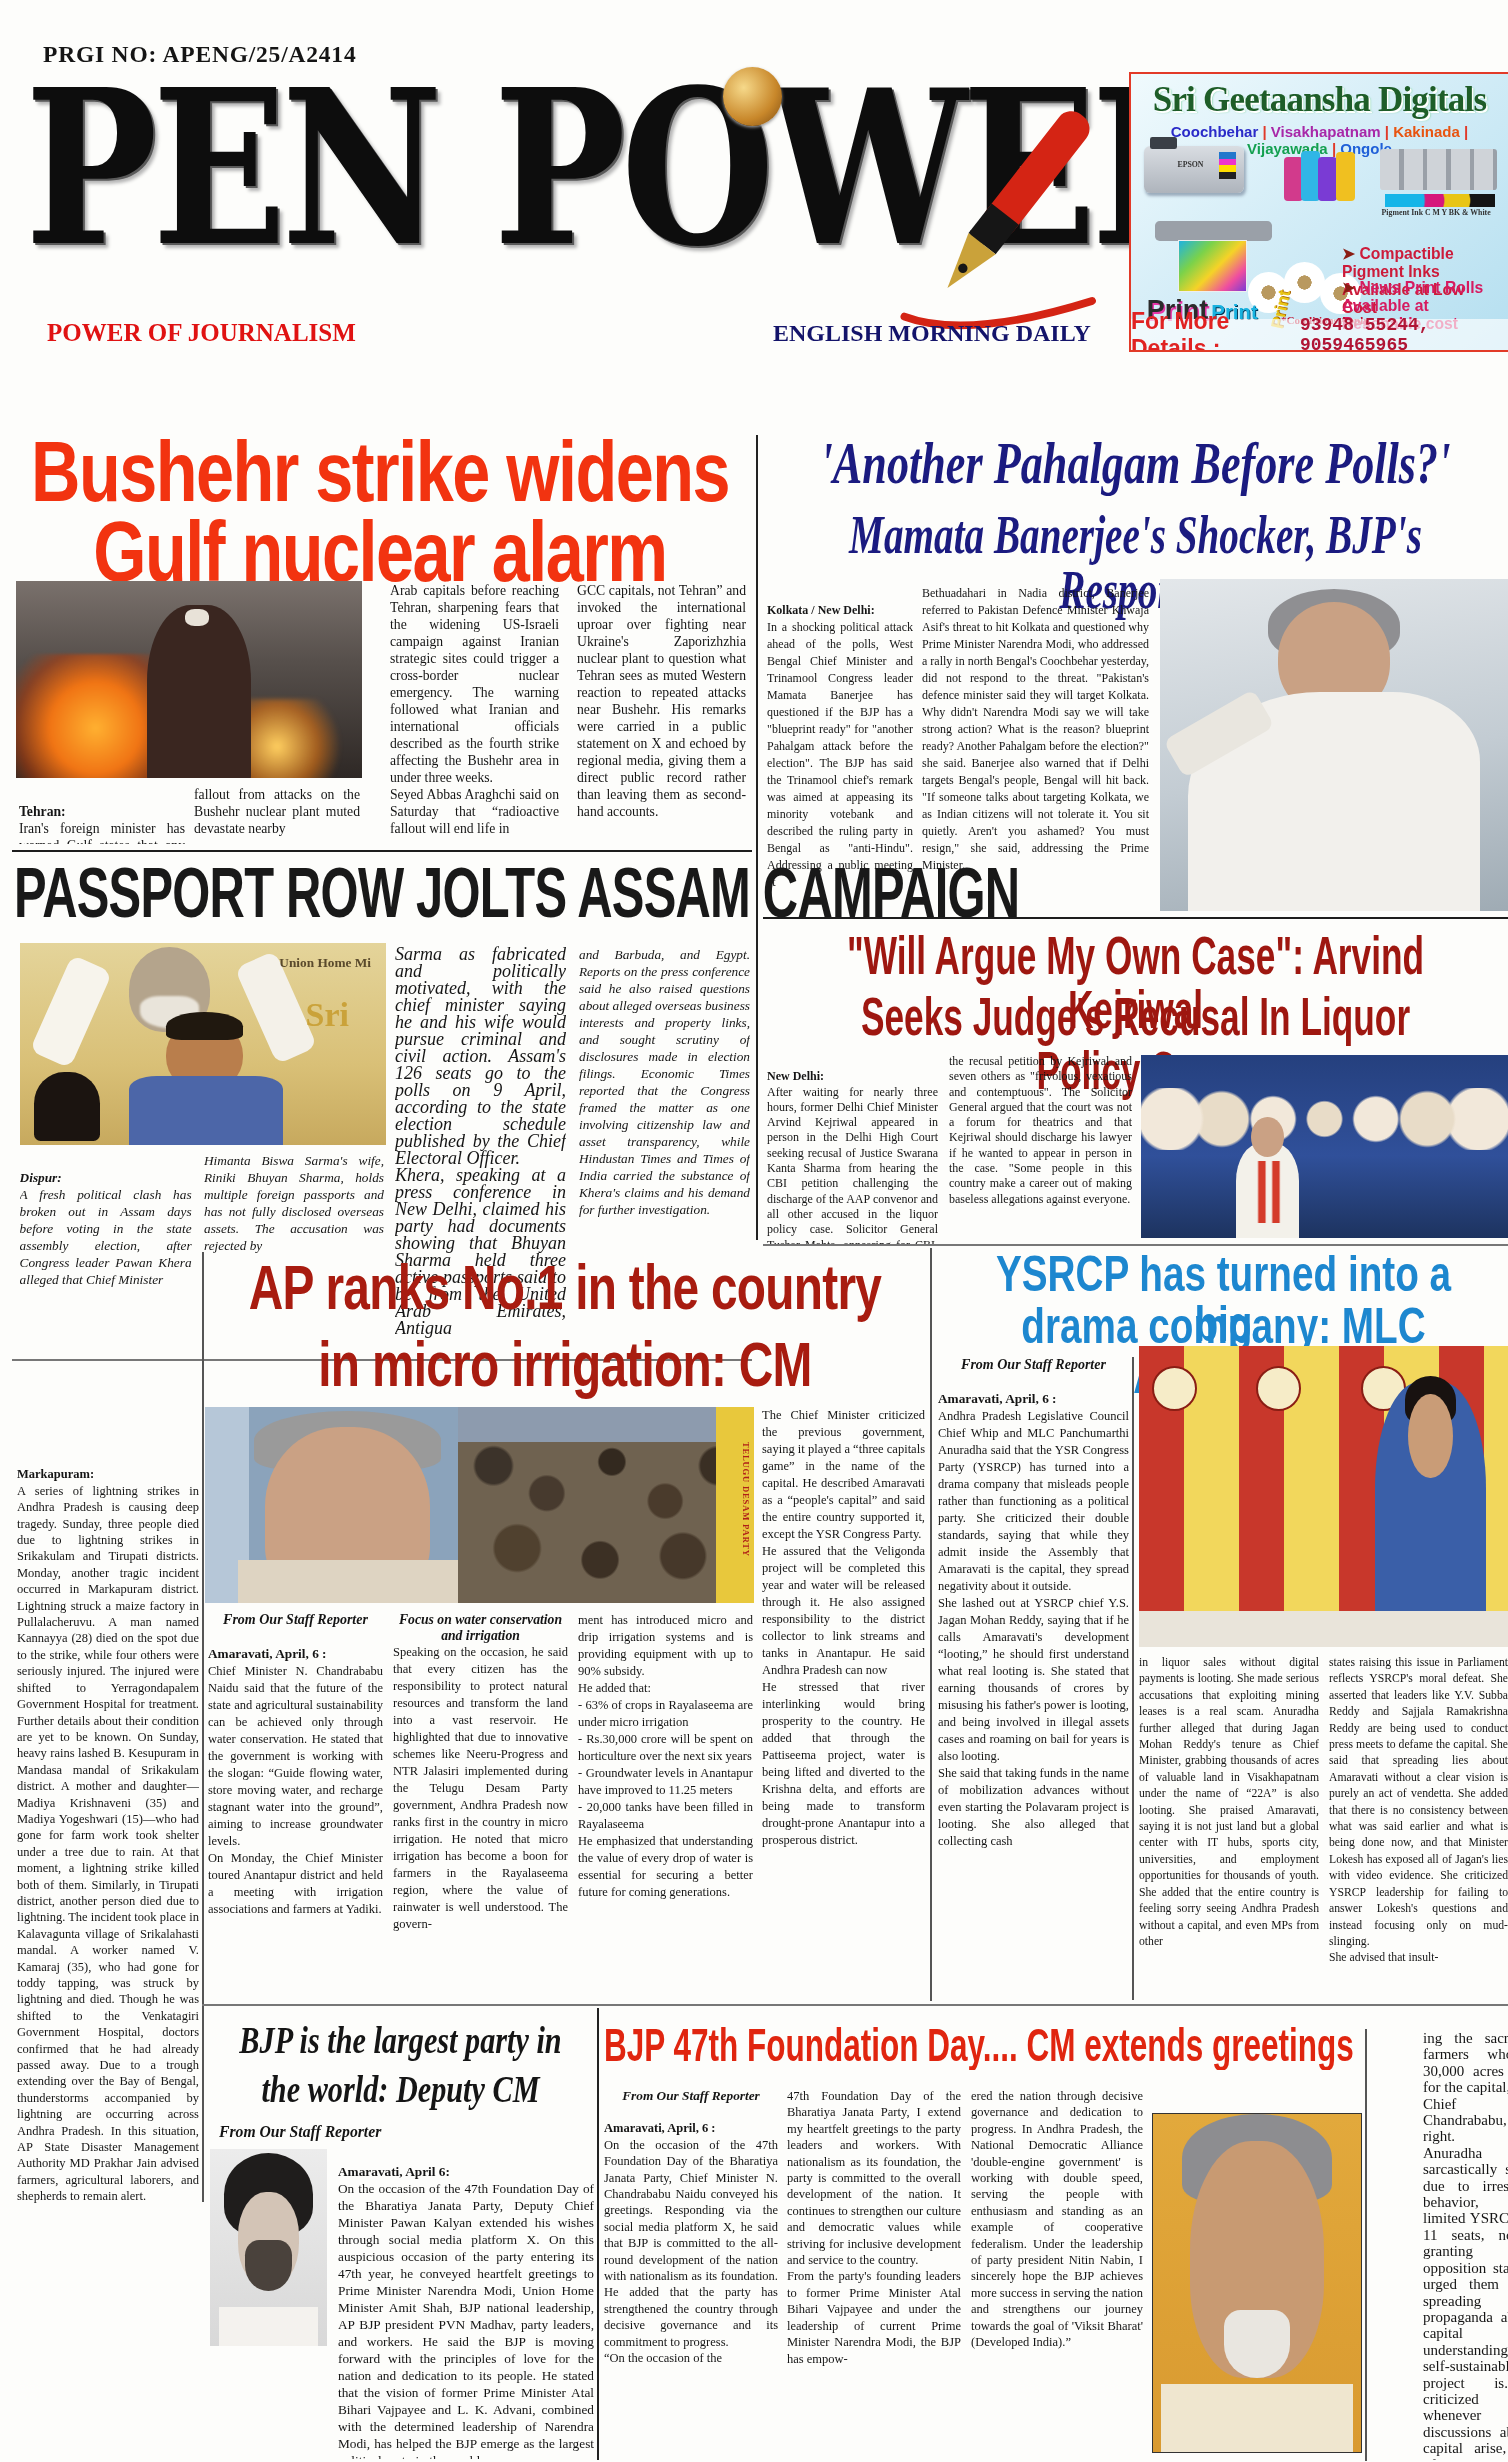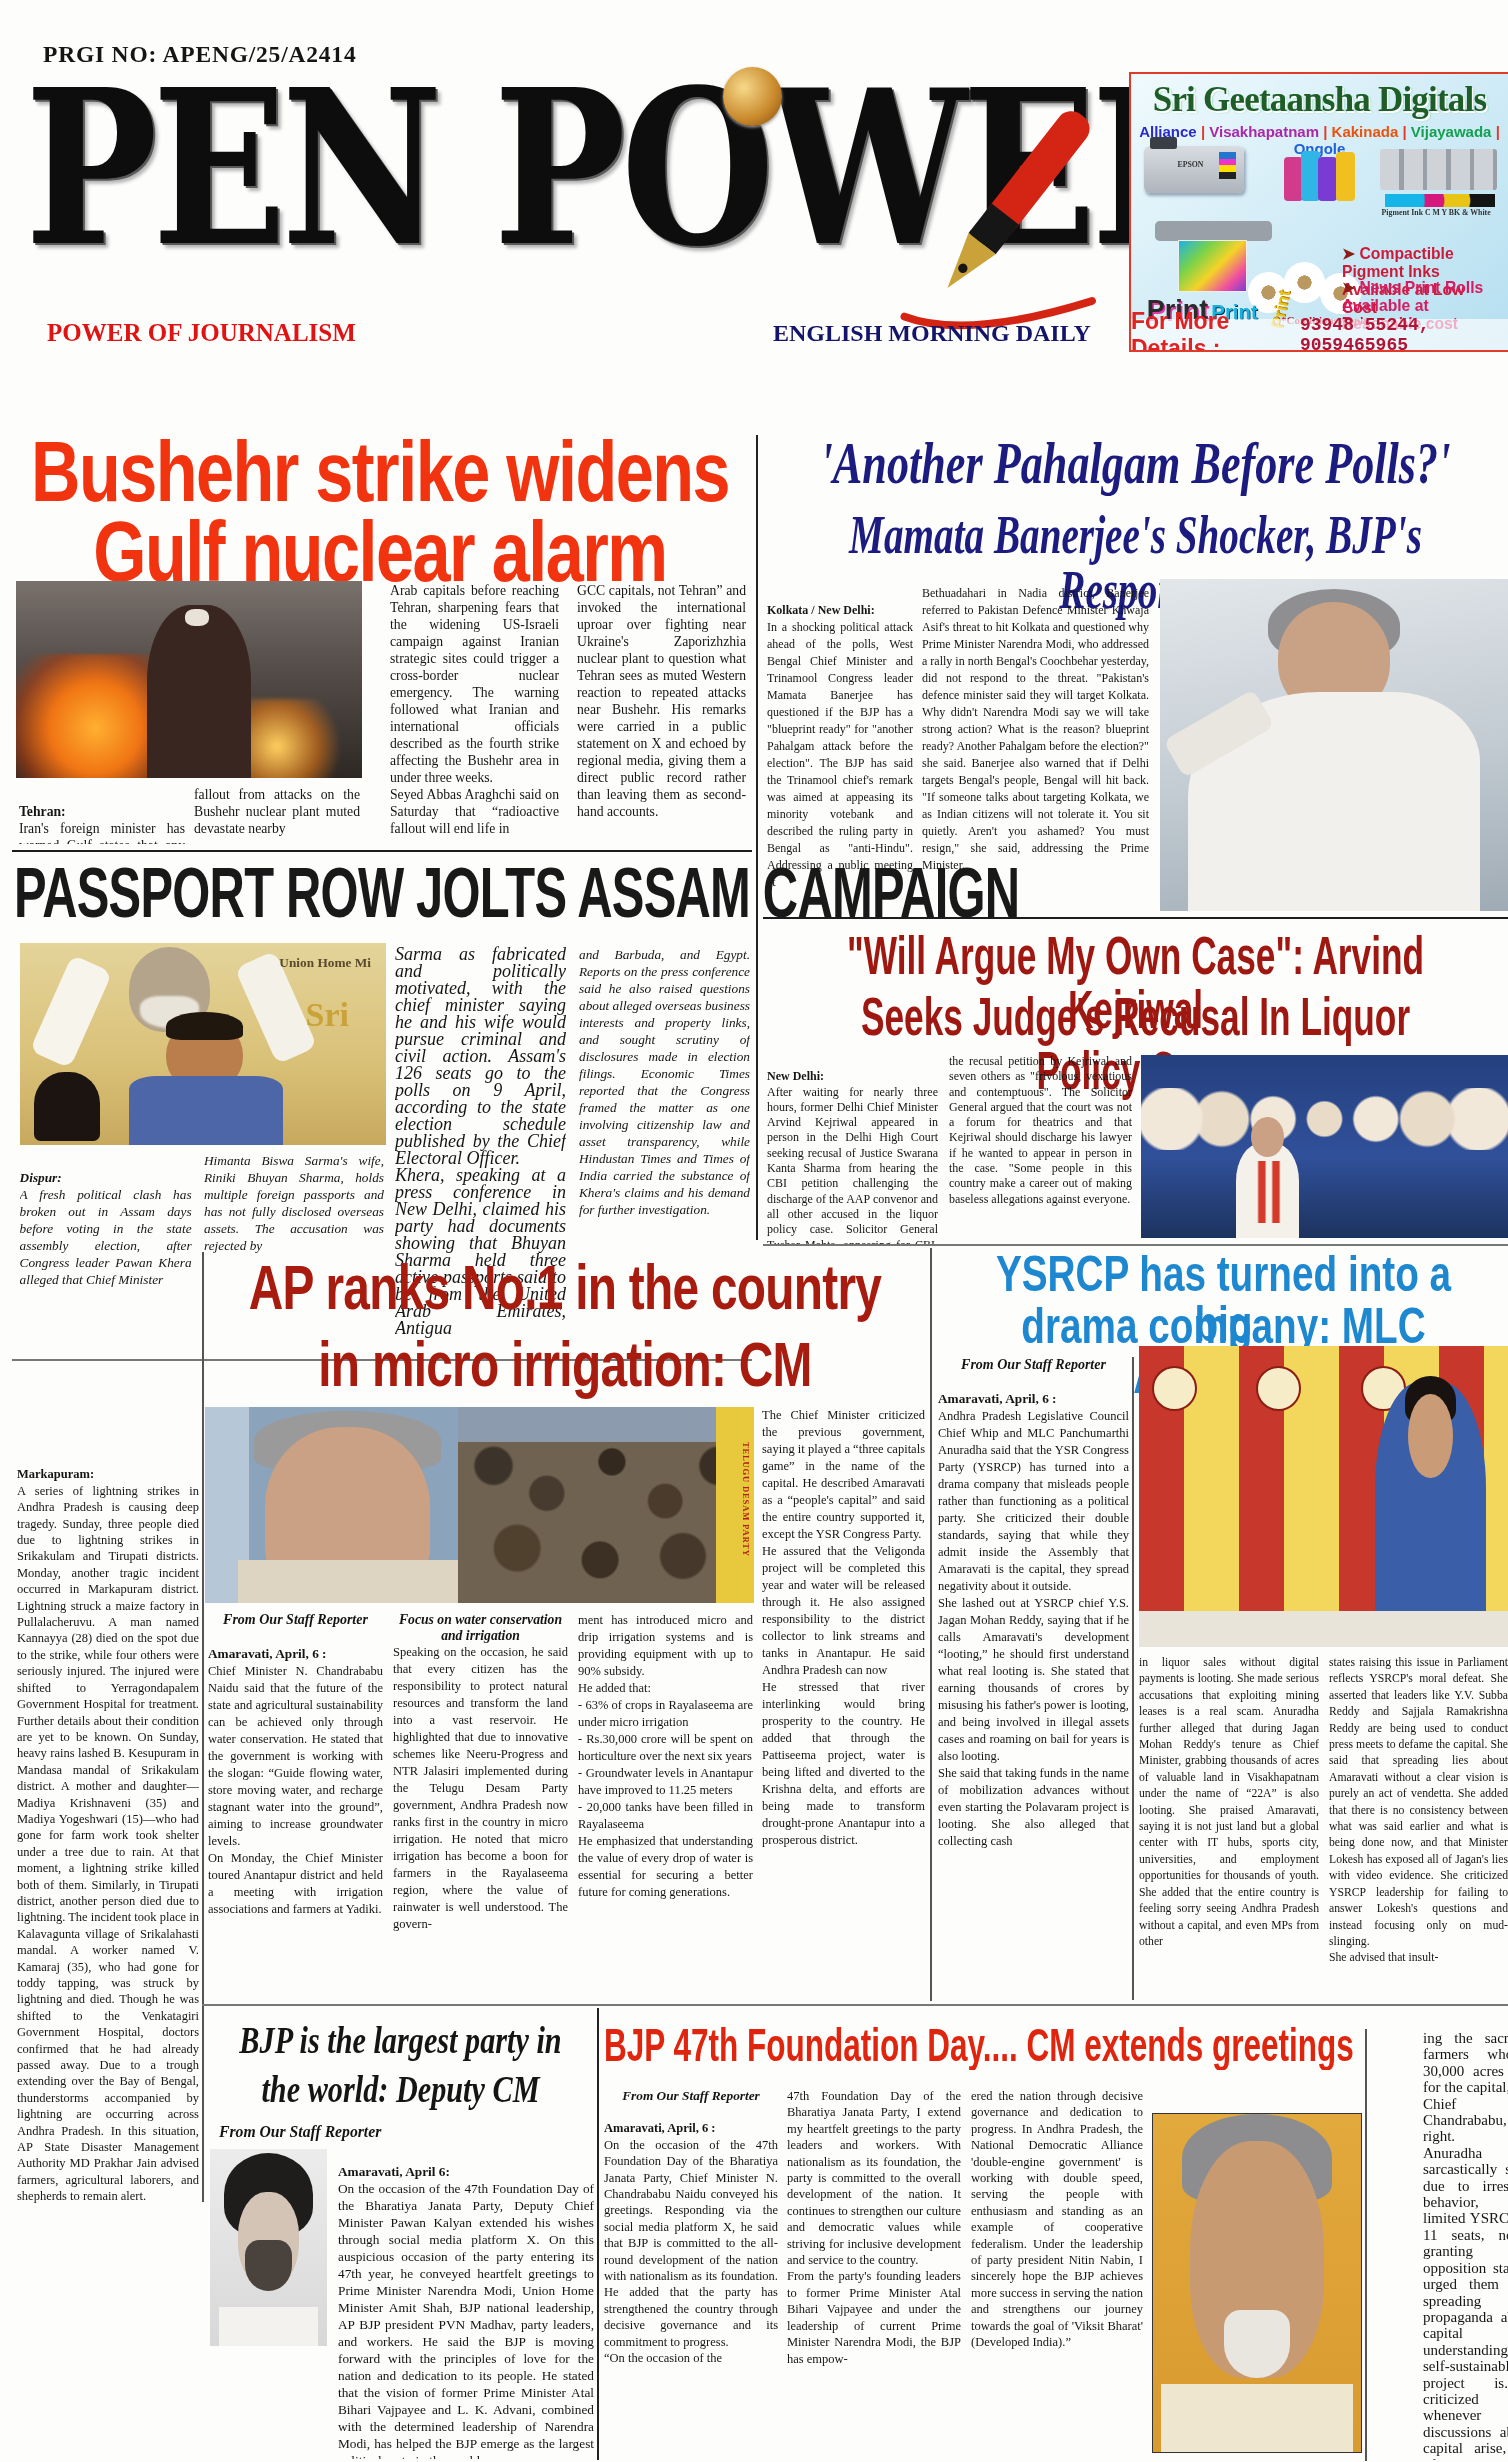--- a/index.html
+++ b/index.html
@@ -115,21 +115,21 @@
       <circle cx="172" cy="258" r="6" fill="#161616"></circle>
     </g>
     <path d="M40 300 q80 30 240 -20" stroke="#d42414" stroke-width="10" fill="none" stroke-linecap="round"></path>
   </svg>
   <div class="abs tag-red" style="left:47px;top:319px;">POWER OF JOURNALISM</div>
   <div class="abs tag-navy" style="left:773px;top:320px;">ENGLISH MORNING DAILY</div>
 
   <div class="abs adbox" style="left:1129px;top:72px;width:377px;height:276px;">
     <div class="abs ad-title" style="left:0;top:6.3px;width:377px;">Sri Geetaansha Digitals</div>
     <div class="abs ad-cities" style="left:0;top:49px;width:377px;">
-      <span style="color:#2a2ac8;">Alliance</span>
+      <span style="color:#2a2ac8;">Coochbehar</span>
       <span style="color:#e03a2a;">|</span>
       <span style="color:#a828a8;">Visakhapatnam</span>
       <span style="color:#e03a2a;">|</span>
       <span style="color:#e85410;">Kakinada</span>
       <span style="color:#e03a2a;">|</span>
       <span style="color:#14a050;">Vijayawada</span>
       <span style="color:#e03a2a;">|</span>
       <span style="color:#2060d8;">Ongole</span>
     </div>
 

